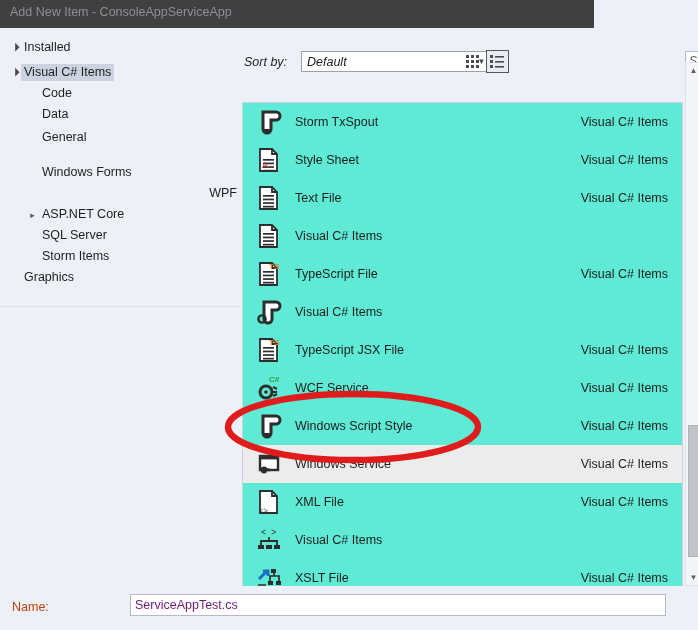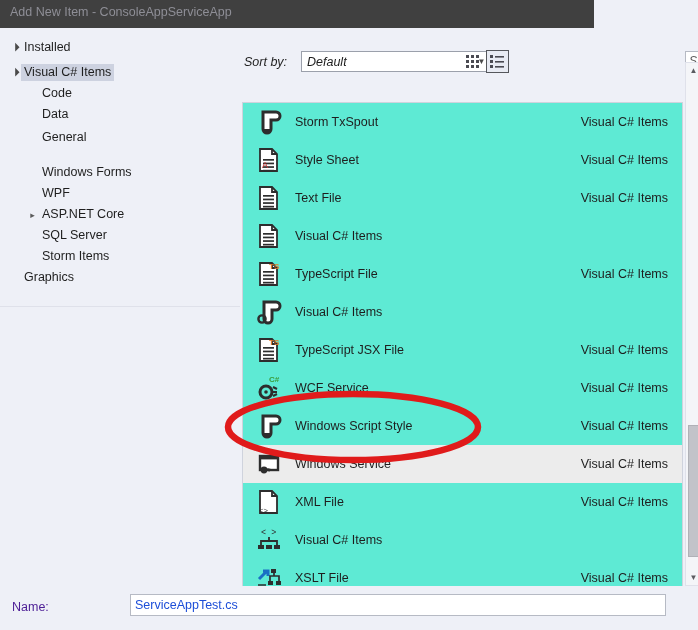--- a/index.html
+++ b/index.html
@@ -153,27 +153,27 @@
   }
 
   
   #bottom-bar {
     position: absolute; left: 0; top: 586px;
     width: 698px; height: 44px;
     background: #eef0f7;
   }
   #name-label {
     position: absolute; left: 12px; top: 14px;
-    font-size: 12.5px; color: #4c1d95;
+    font-size: 12.5px; color: #c2410c;
   }
   #name-input {
     position: absolute; left: 130px; top: 8px;
     width: 536px; height: 22px;
     background: #ffffff; border: 1px solid #b6bac4;
-    font-size: 12.5px; color: #1d4ed8;
+    font-size: 12.5px; color: #701a75;
     padding: 3px 0 0 4px;
   }
 
   
   #annotation {
     position: absolute; left: 222px; top: 388px;
     width: 268px; height: 78px;
     pointer-events: none;
   }
   svg { display: block; }
@@ -210,21 +210,21 @@
           <span class="tree-label">Data</span>
         </div>
         <div class="tree-row" style="padding-left: 18px; align-items: flex-end;">
           <span class="arrow none"></span>
           <span class="tree-label">General</span>
         </div>
         <div class="tree-row" style="padding-left: 18px; margin-top: 16px;">
           <span class="arrow none"></span>
           <span class="tree-label">Windows Forms</span>
         </div>
-        <div class="tree-row" style="padding-left: 18px;">
+        <div class="tree-row" style="padding-left: 18px; justify-content: flex-end;">
           <span class="arrow none"></span>
           <span class="tree-label">WPF</span>
         </div>
         <div class="tree-row" style="padding-left: 18px;">
           <span class="arrow closed"></span>
           <span class="tree-label">ASP.NET Core</span>
         </div>
         <div class="tree-row" style="padding-left: 18px;">
           <span class="arrow none"></span>
           <span class="tree-label">SQL Server</span>

